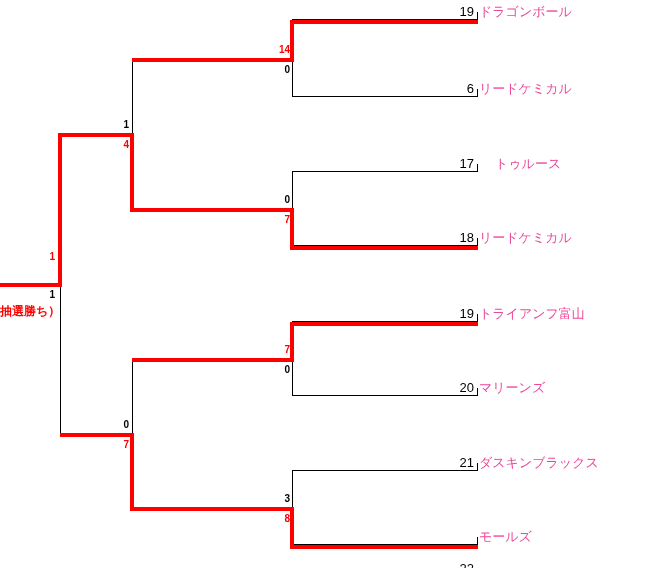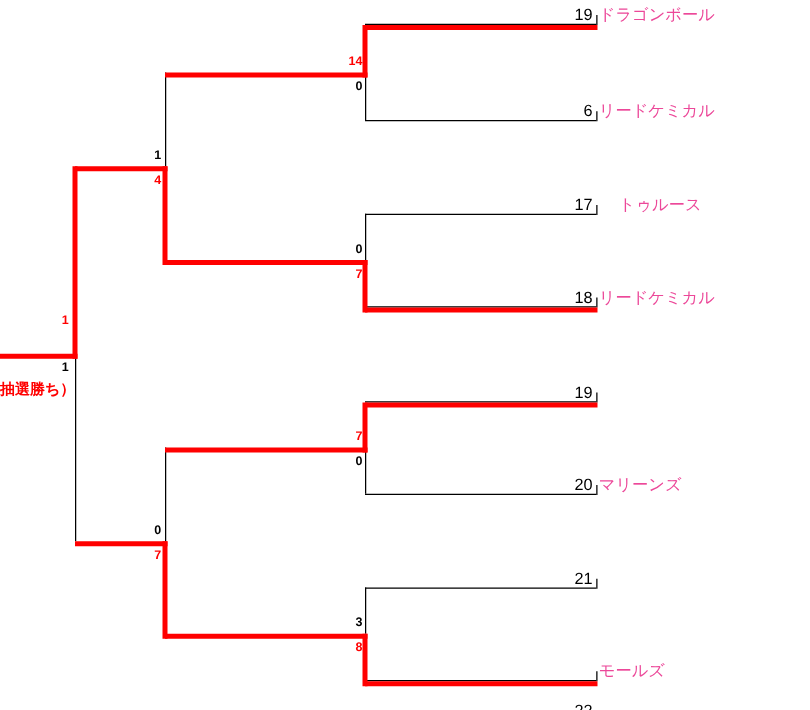--- a/index.html
+++ b/index.html
@@ -96,23 +96,25 @@
 
   <div class="seed" style="left:434px;top:5px;">19</div>
   <div class="tname" style="left:479px;top:5px;">ドラゴンボール</div>
   <div class="seed" style="left:434px;top:82px;">6</div>
   <div class="tname" style="left:479px;top:82px;">リードケミカル</div>
   <div class="seed" style="left:434px;top:157px;">17</div>
   <div class="tname" style="left:479px;top:157px;margin-left:16px;">トゥルース</div>
   <div class="seed" style="left:434px;top:231px;">18</div>
   <div class="tname" style="left:479px;top:231px;">リードケミカル</div>
   <div class="seed" style="left:434px;top:307px;">19</div>
+  <div class="tname" style="left:479px;top:307px;">トライアンフ富山</div>
   <div class="seed" style="left:434px;top:381px;">20</div>
   <div class="tname" style="left:479px;top:381px;">マリーンズ</div>
   <div class="seed" style="left:434px;top:456px;">21</div>
+  <div class="tname" style="left:479px;top:456px;">ダスキンブラックス</div>
   <div class="seed" style="left:434px;top:530px;margin-top:32px;">22</div>
   <div class="tname" style="left:479px;top:530px;">モールズ</div>
 
   <div class="score red" style="left:250px;top:43px;">14</div>
   <div class="score" style="left:250px;top:63px;">0</div>
   <div class="score" style="left:250px;top:193px;">0</div>
   <div class="score red" style="left:250px;top:213px;">7</div>
   <div class="score red" style="left:250px;top:343px;">7</div>
   <div class="score" style="left:250px;top:363px;">0</div>
   <div class="score" style="left:250px;top:492px;">3</div>

